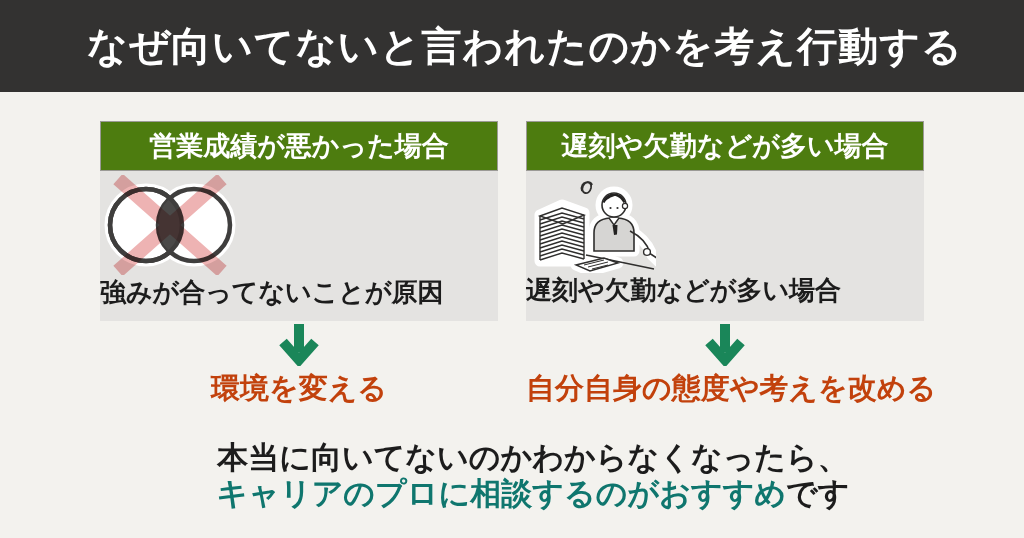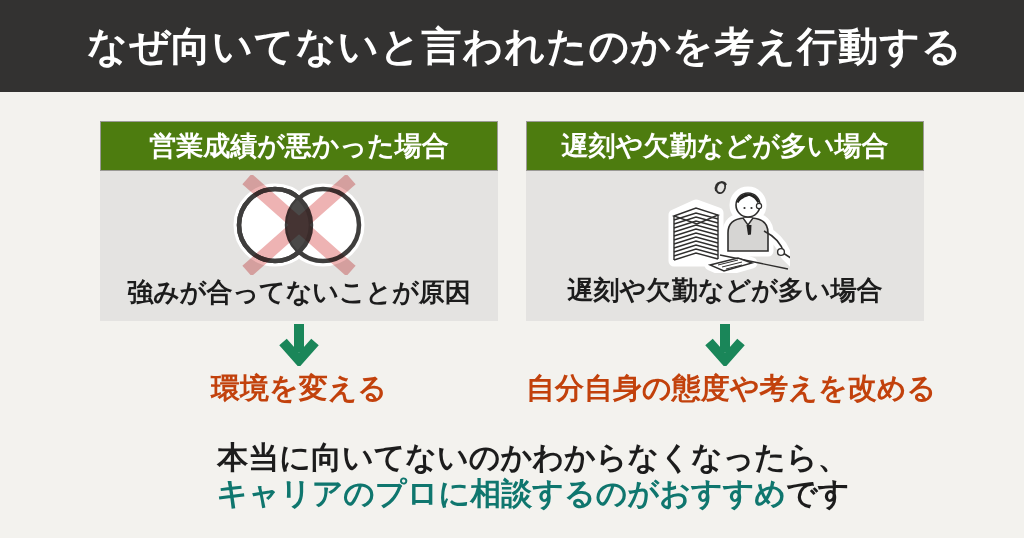--- a/index.html
+++ b/index.html
@@ -30,21 +30,21 @@
   .col-header {
     height:50px; background:#4d7c0f;
     border:1px solid #9b9a96;
     display:flex; align-items:center; justify-content:center;
   }
   .col-header span {
     color:#ffffff; font-size:27px; font-weight:800; white-space:nowrap;
   }
   .col-body {
     height:150px; background:#e4e3e1;
-    display:flex; flex-direction:column; align-items:center;
+    display:flex; flex-direction:column; align-items:flex-start;
   }
   .illus { flex:1 1 auto; display:flex; align-items:center; justify-content:center; padding-top:4px; }
   .cause {
     font-size:26px; font-weight:800; color:#1c1c1c;
     padding-bottom:13px; white-space:nowrap;
   }
 
   .arrow-wrap { display:flex; justify-content:center; margin-top:3px; height:42px; }
   .action {
     text-align:center; font-size:29px; font-weight:800; color:#c2410c;

